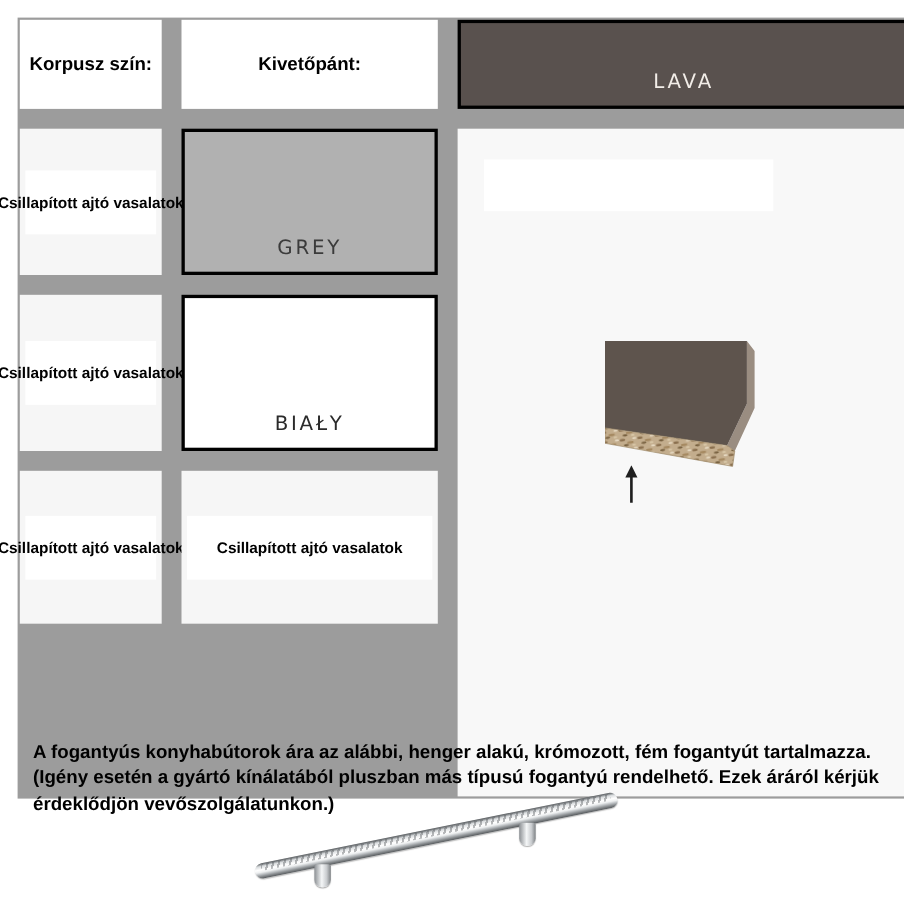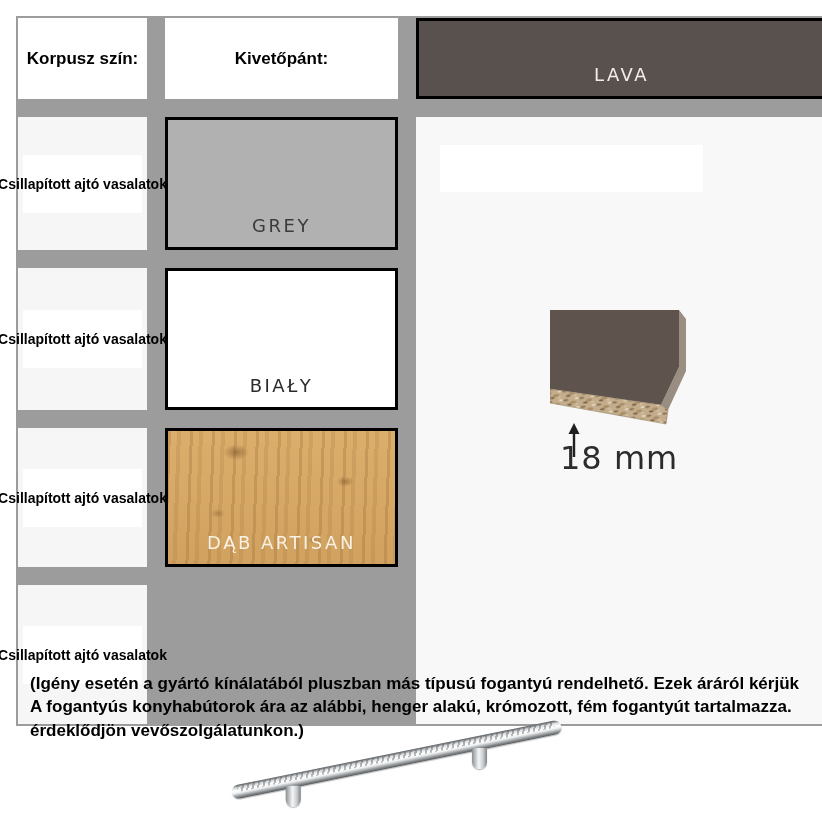--- a/index.html
+++ b/index.html
@@ -134,21 +134,20 @@
         <polygon points="129,1 136,10 136,62 118,101 111,96 129,58" fill="#9a8d81"></polygon>
         <polygon points="0,1 129,1 129,58 111,96 0,80" fill="#5e544d"></polygon>
         <polygon points="0,80 111,96 118,101 116,115 0,94" fill="url(#chips)" stroke="#9b8868" stroke-width="0.6"></polygon>
       </svg>
 
       <svg class="arrow-wrap" viewBox="0 0 20 36">
         <line x1="10" y1="34" x2="10" y2="8" stroke="#1f1f1f" stroke-width="2.4"></line>
         <polygon points="10,0 4.5,11 15.5,11" fill="#1f1f1f"></polygon>
       </svg>
 
-      <div class="dim-label">18 mm</div>
     </div>
 
     <div class="cell swatch-cell">
       <div class="swatch sw-grey">
         <span>GREY</span>
       </div>
     </div>
     <div class="cell hinge-cell">
       <div class="hinge-band">
         <span class="hinge-text">Csillapított ajtó vasalatok</span>
@@ -159,36 +158,31 @@
       <div class="swatch sw-bialy">
         <span>BIAŁY</span>
       </div>
     </div>
     <div class="cell hinge-cell">
       <div class="hinge-band">
         <span class="hinge-text">Csillapított ajtó vasalatok</span>
       </div>
     </div>
 
-    <div class="cell swatch-cell">
-      <div class="swatch sw-dab">
-        <span>DĄB ARTISAN</span>
-      </div>
-    </div>
     <div class="cell hinge-cell">
       <div class="hinge-band">
         <span class="hinge-text">Csillapított ajtó vasalatok</span>
       </div>
     </div>
 
   </div>
 
   <div class="footer-note">
+    <div>A fogantyús konyhabútorok ára az alábbi, henger alakú, krómozott, fém fogantyút tartalmazza.</div>
     <div>(Igény esetén a gyártó kínálatából pluszban más típusú fogantyú rendelhető. Ezek áráról kérjük</div>
-    <div>A fogantyús konyhabútorok ára az alábbi, henger alakú, krómozott, fém fogantyút tartalmazza.</div>
     <div>érdeklődjön vevőszolgálatunkon.)</div>
   </div>
 
   <div class="handle">
     <div class="handle-bar">
       <div class="handle-foot foot-1"></div>
       <div class="handle-foot foot-2"></div>
     </div>
   </div>
 

